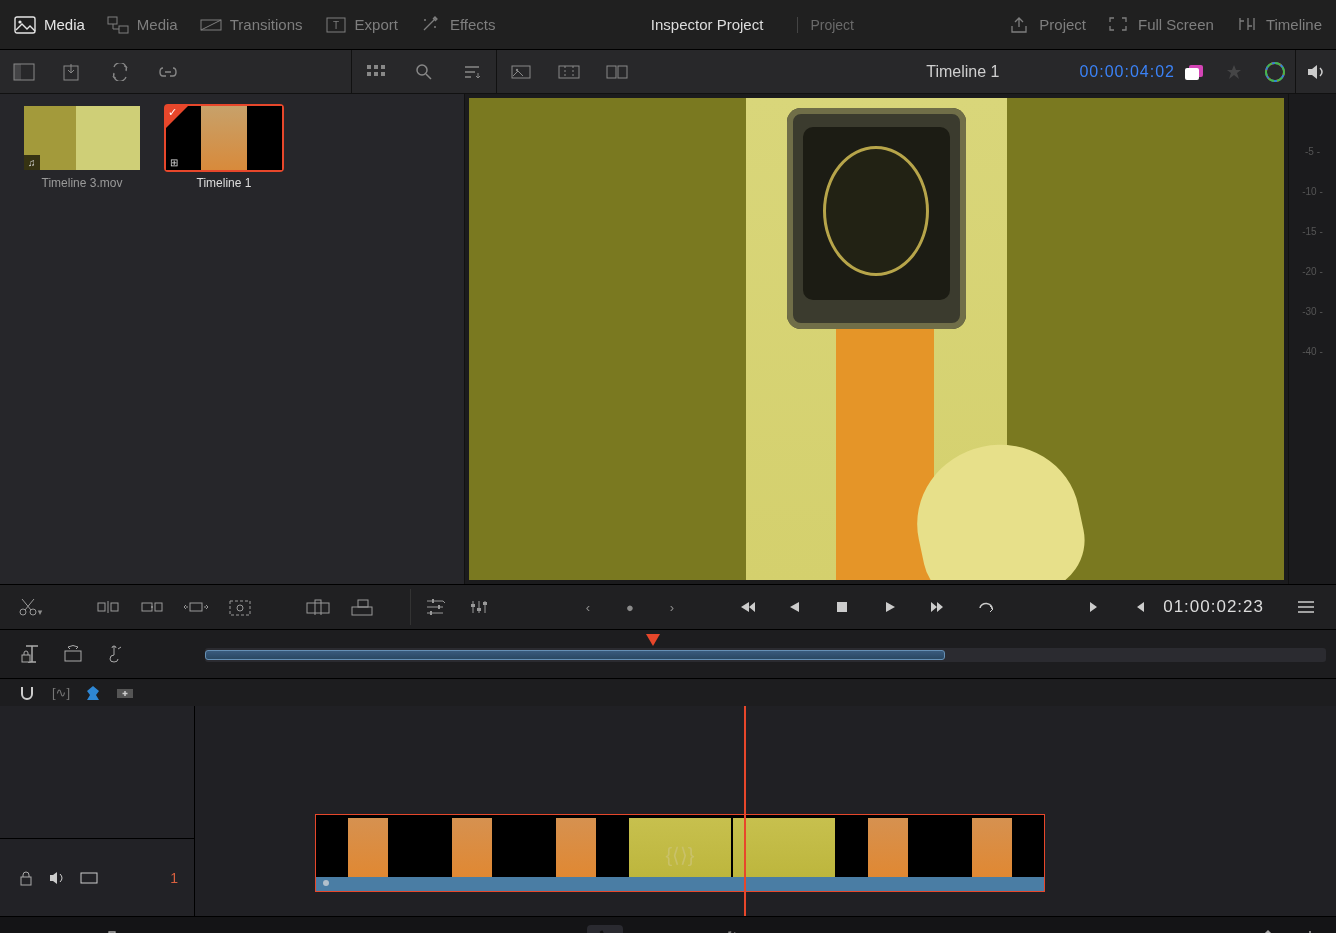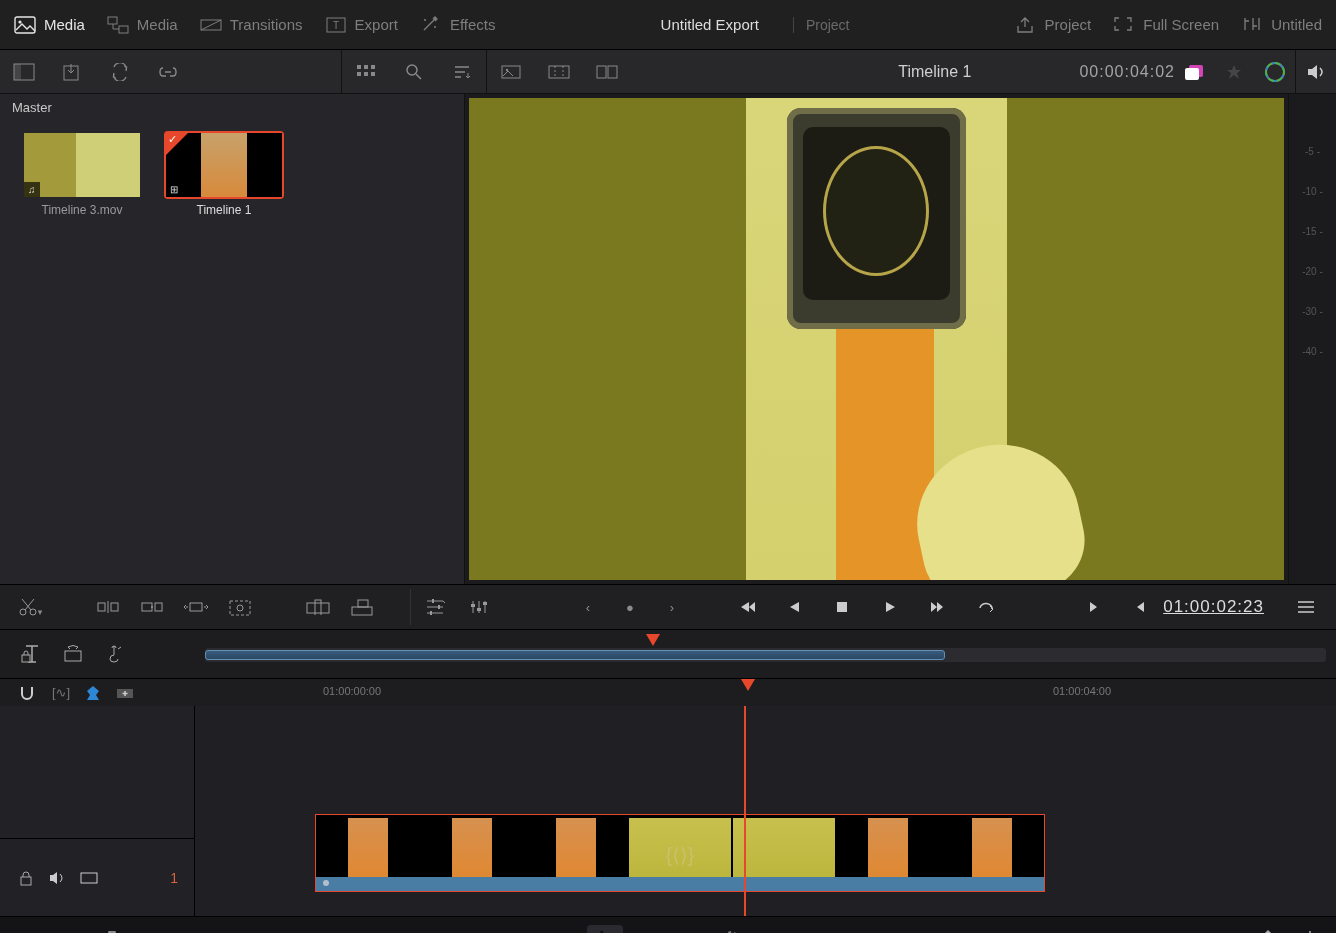--- a/index.html
+++ b/index.html
@@ -13,21 +13,21 @@
   .project-title { color: #ddd; font-size:15px; font-weight: 500; }
   .project-status { color: #6a6a6a; margin-left: 12px; border-left: 1px solid #444; padding-left: 12px; font-size: 14px; }
   .ic { width: 22px; height: 18px; display: inline-block; position: relative; }
   svg { display: block; }
 
   
   .subbar { height: 44px; background: #28282a; border-bottom: 1px solid #111; display: flex; align-items: center; }
   .subbar .btn { width: 48px; height: 44px; display:flex; align-items:center; justify-content:center; }
   .vline { width:1px; height:44px; background:#111; }
   .tl-name { color:#cfcfcf; font-size:16px; }
-  .tc { color:#a3a3a3; font-size:16px; letter-spacing:1px; margin-left:108px;}
+  .tc { color:#3b82f6; font-size:16px; letter-spacing:1px; margin-left:80px;}
   .color-btn { width:40px; display:flex; align-items:center; justify-content:center;}
 
   
   .main { display:flex; height: 490px; }
   .pool { width: 465px; background:#26262a; border-right:1px solid #111; }
   .pool-hdr { padding: 6px 12px; font-size:13px; color:#c8c8c8; }
   .pool-body { display:flex; gap:22px; padding:12px 22px; }
   .thumb { width: 120px; display:flex; flex-direction:column; align-items:center; gap:6px;}
   .thumb .frame { width:116px; height:64px; background:#6b6a1e; border-radius:2px; position:relative;}
   .thumb.sel .frame { outline:2px solid #e7472b; }
@@ -48,21 +48,21 @@
   .canvas .dial{position:absolute; left:43.4%; top:10%; width:13%; height:27%; border-radius:50%; border:3px solid #b7a54a; background:#222214;}
   .canvas .strap{position:absolute; left:45%; top:48%; width:12%; height:52%; background:#e59528;}
   .canvas .thumb-f{position:absolute; left:55%; bottom:-4%; width:20%; height:32%; background:#e7e08a; border-radius:60% 60% 40% 40%; transform:rotate(-12deg);}
   .meter { width: 48px; background:#1b1b1d; border-left:1px solid #111; display:flex; flex-direction:column; align-items:center; padding-top:12px; gap:14px; font-size:10px; color:#555;}
   .meter div{height:26px;}
 
   
   .midbar { height: 46px; background:#202022; border-top:1px solid #000; border-bottom:1px solid #000; display:flex; align-items:center; padding:0 10px; gap:4px;}
   .midbar .b { width:40px; height:40px; display:flex; align-items:center; justify-content:center; color:#8b8b8b;}
   .midbar .gap { width:30px; }
-  .midbar .tc2 { margin-left:auto; color:#dcdcdc; font-size:17px; letter-spacing:1px; margin-right: 18px; text-decoration: underline;}
+  .midbar .tc2 { margin-left:auto; color:#dcdcdc; font-size:17px; letter-spacing:1px; margin-right: 18px;}
   .midbar .playgrp { display:flex; gap:12px; align-items:center; margin-left: 70px;}
   .midbar .playgrp .b { width:30px; }
 
   
   .tl { flex:1; display:flex; flex-direction:column; background:#1d1d1f;}
   .tl-top { height:48px; display:flex;}
   .tl-top .lefttools{ width:195px; display:flex; align-items:center; gap:20px; padding-left:20px;}
   .tl-top .scroll { flex:1; position:relative; padding-top:18px;}
   .tl-top .scrollbar{ height:14px; margin:0 10px 0 10px; background:#2b2b30; border-radius:3px; position:relative;}
   .tl-top .scrollbar .range{position:absolute; left:0; width:66%; top:2px; bottom:2px; background:linear-gradient(#3a5b7d,#2a4862); border:1px solid #6590b5; border-radius:3px;}
@@ -146,21 +146,21 @@
     <span class="ic">
         <svg width="20" height="18" viewBox="0 0 20 18">
           <path d="M4 14 L12 6 M12 6 L16 2 M13 3 L15 1 L17 3 L15 5" fill="none" stroke="#7e7e7e" stroke-width="1.3"></path>
           <circle cx="15" cy="11" r="1" fill="#7e7e7e"></circle>
           <circle cx="5" cy="4" r="1" fill="#7e7e7e"></circle>
         </svg>
       </span>
     <span>Effects</span>
   </div>
   <div class="spacer"></div>
-  <span class="project-title">Untitled Export</span>
+  <span class="project-title">Inspector Project</span>
   <span class="project-status">Project</span>
   <div class="spacer"></div>
   <div class="nav-item">
     <span class="ic">
         <svg width="20" height="18" viewBox="0 0 20 18">
           <path d="M3 10 V16 H17 V10 M10 2 V11 M6 6 L10 2 L14 6" fill="none" stroke="#7e7e7e" stroke-width="1.3"></path>
         </svg>
       </span>
     <span>Project</span>
   </div>
@@ -171,21 +171,21 @@
         </svg>
       </span>
     <span>Full Screen</span>
   </div>
   <div class="nav-item">
     <span class="ic">
         <svg width="20" height="16" viewBox="0 0 20 16">
           <path d="M4 2 V14 M4 5 H8 M12 2 V14 M12 10 H16 M18 2 V14" fill="none" stroke="#7e7e7e" stroke-width="1.3"></path>
         </svg>
       </span>
-    <span>Untitled</span>
+    <span>Timeline</span>
   </div>
 </div>
 
 <div class="subbar">
   <div class="btn">
       <svg width="22" height="18">
         <rect x="1" y="1" width="20" height="16" fill="none" stroke="#888"></rect>
         <rect x="1" y="1" width="7" height="16" fill="#888" opacity="0.3"></rect>
       </svg>
     </div>
@@ -276,21 +276,20 @@
   <div class="color-btn">
       <svg width="22" height="18">
         <path d="M3 6 H7 L12 2 V16 L7 12 H3 Z" fill="#ccc"></path>
         <path d="M15 5 Q19 9 15 13" fill="none" stroke="#ccc" stroke-width="1.5"></path>
       </svg>
     </div>
 </div>
 
 <div class="main">
   <div class="pool">
-    <div class="pool-hdr">Master</div>
     <div class="pool-body">
       <div class="thumb">
         <div class="frame">
             <div class="img1"></div>
             <div class="btag">♫</div>
           </div>
         <span>Timeline 3.mov</span>
       </div>
       <div class="thumb sel">
         <div class="frame">
@@ -494,27 +493,20 @@
             <path d="M7 1 L13 6 L10 10 L13 15 H1 L4 10 L1 6 Z" fill="#2e87d4"></path>
           </svg>
         </span>
       <span>
           <svg width="18" height="14">
             <rect x="1" y="3" width="16" height="9" fill="#555"></rect>
             <path d="M9 5 V10 M6.5 7.5 H11.5" stroke="#ccc" stroke-width="1.5"></path>
           </svg>
         </span>
     </div>
-    <div class="ticks">
-      <div class="t" style="left:128px">01:00:00:00</div>
-      <div class="t" style="left:858px">01:00:04:00</div>
-      <div class="ph" style="left:553px">
-          <div class="hd"></div>
-        </div>
-    </div>
   </div>
 
   <div class="tl-body">
     <div class="leftcol">
       <div class="blank"></div>
       <div class="trackhdr">
         <span>
             <svg width="16" height="16">
               <rect x="3" y="7" width="10" height="8" fill="none" stroke="#aaa"></rect>
               <path d="M5 7 V5 A3 3 0 0 1 11 5 V7" fill="none" stroke="#aaa"></path>

